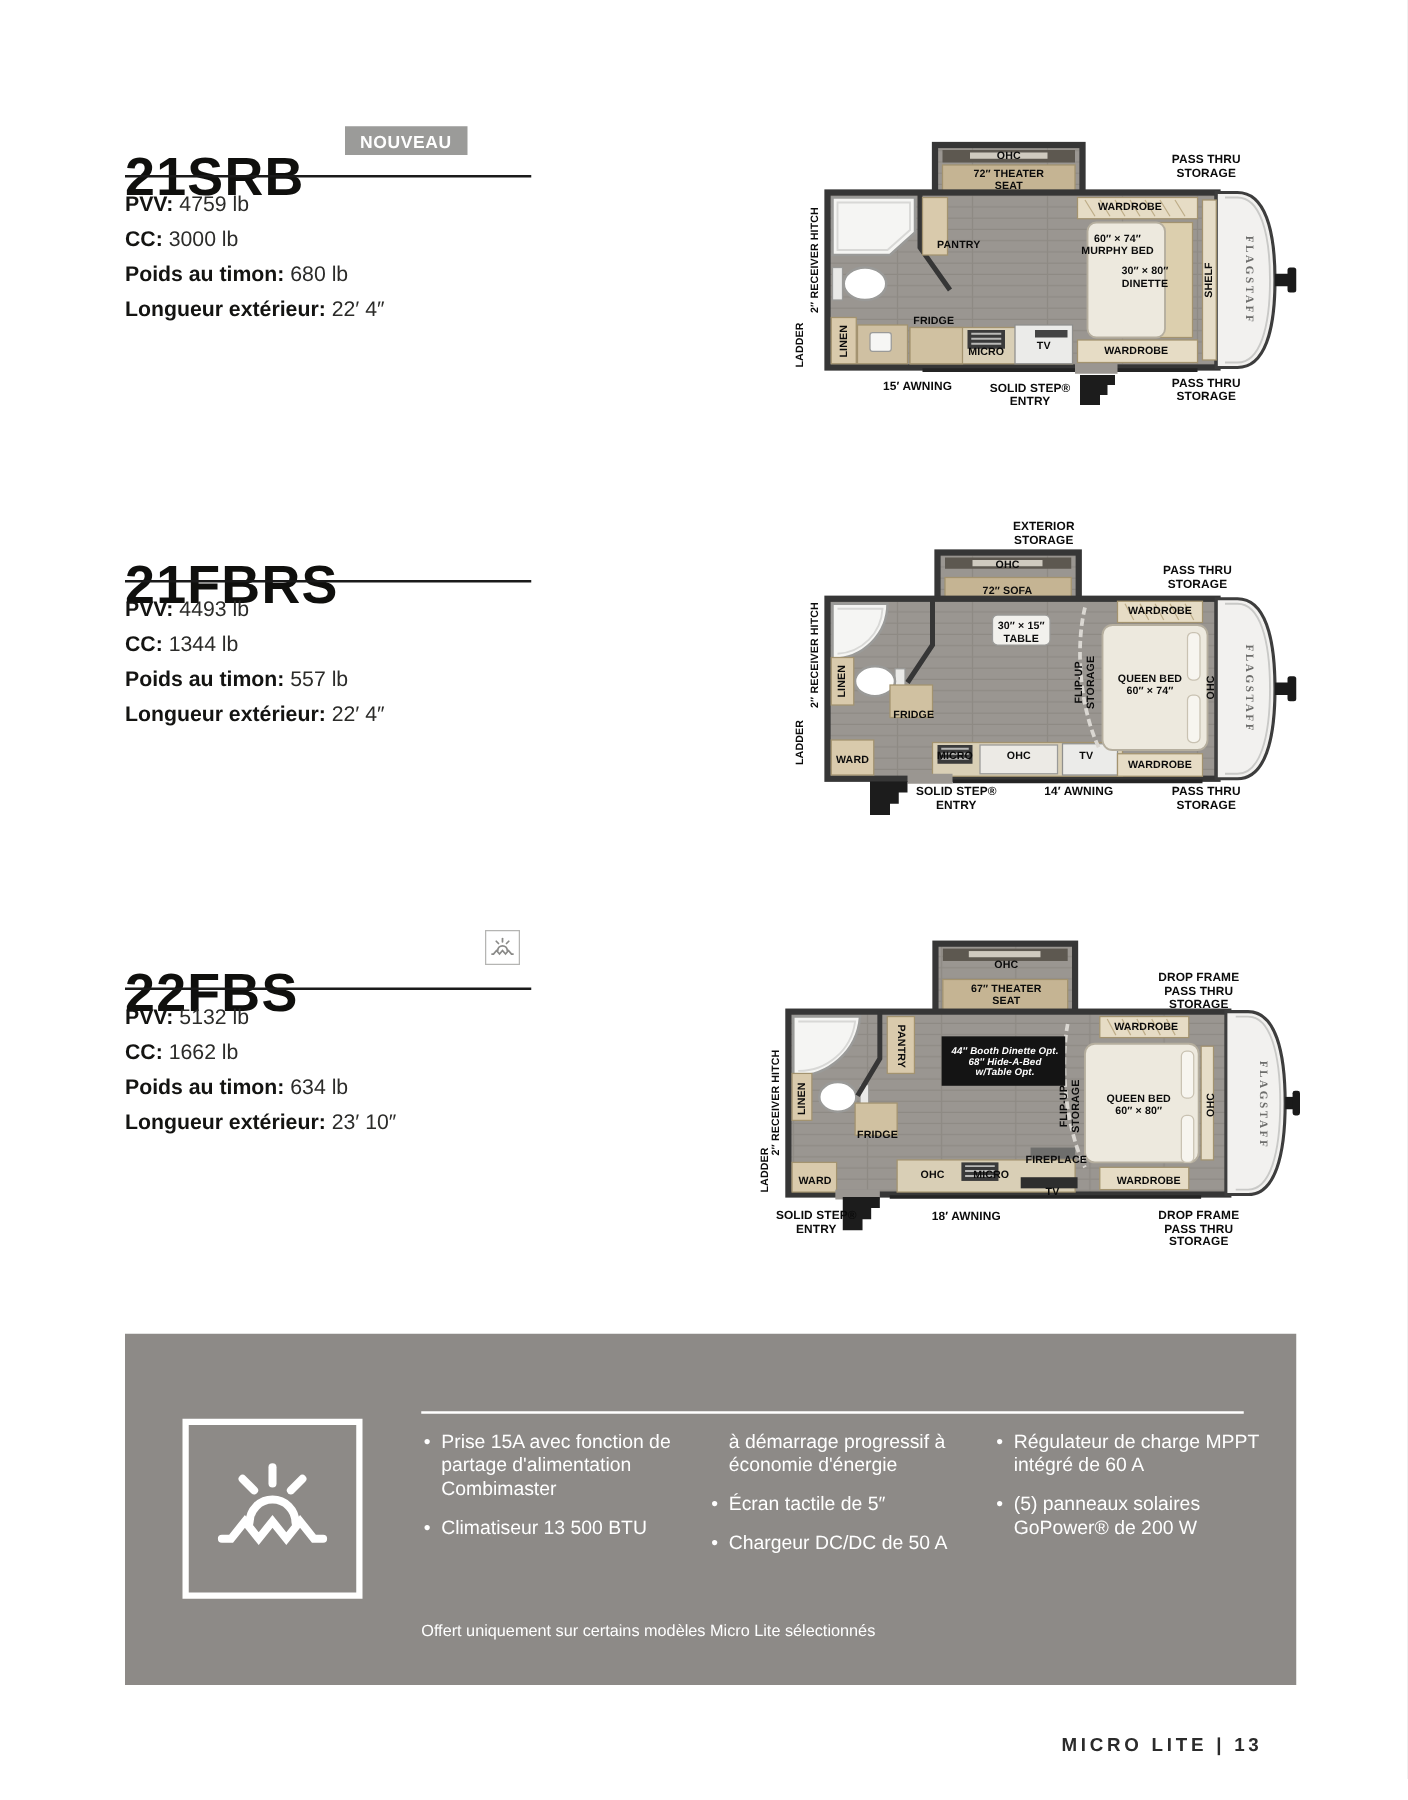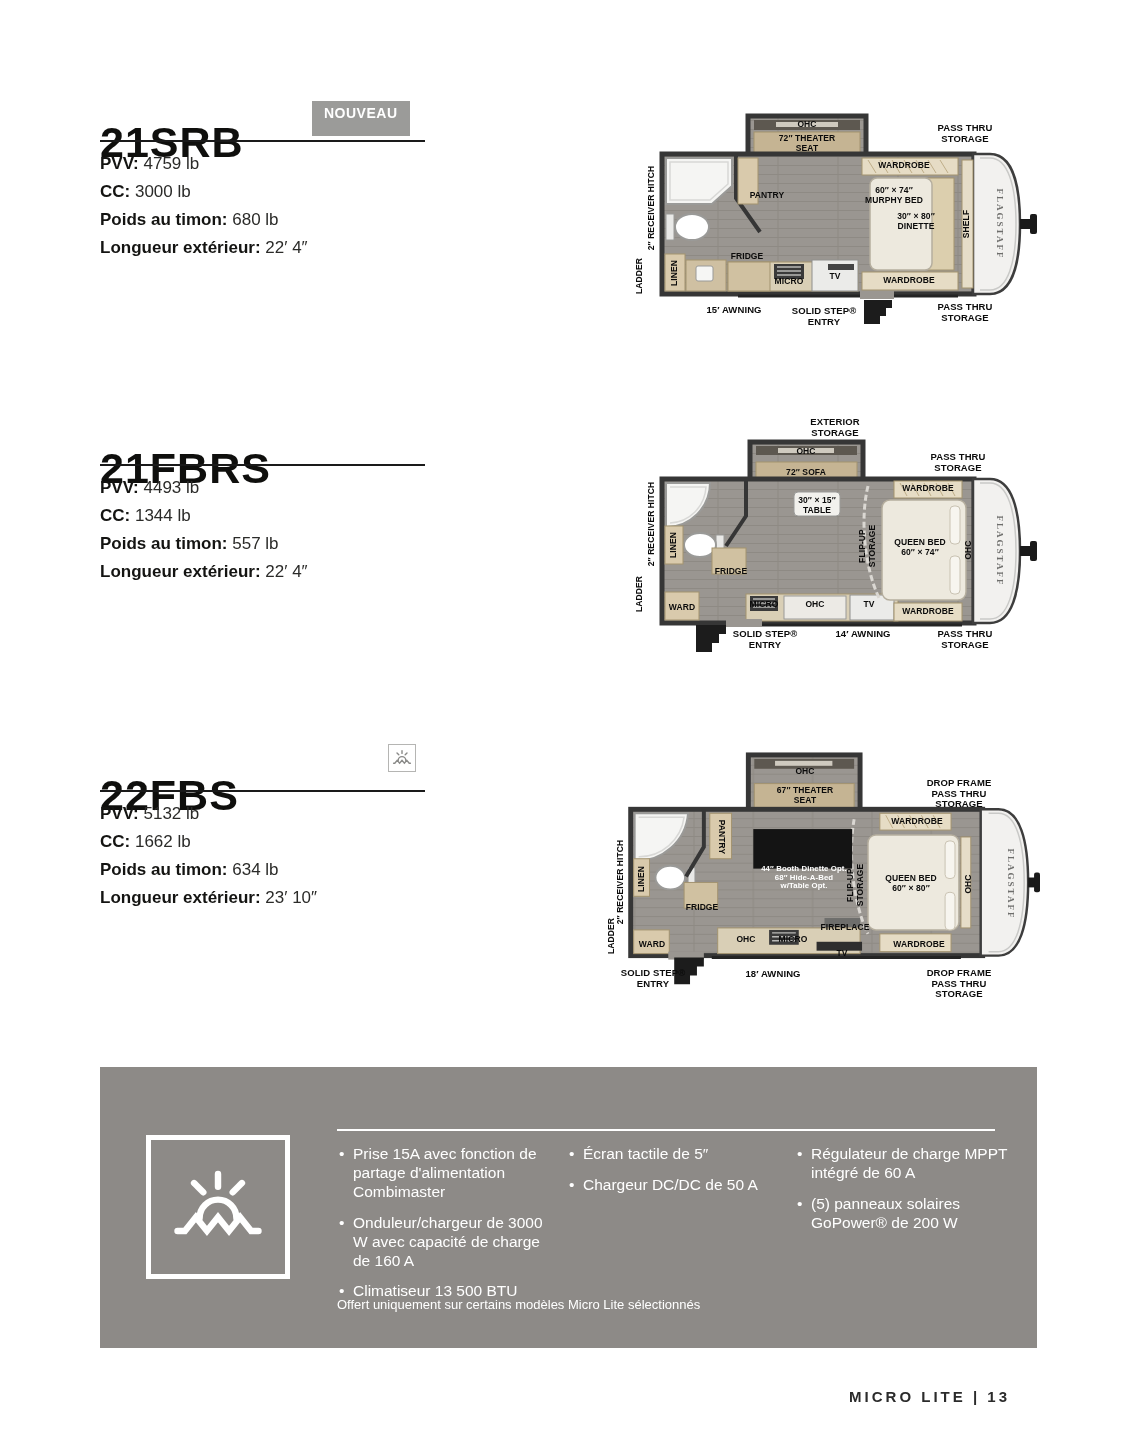--- a/index.html
+++ b/index.html
@@ -2,37 +2,37 @@
 <html><head>
 <meta charset="utf-8">
 <style>
   html,body{margin:0;padding:0;background:#e8e8e8;}
   .page{position:relative;width:1126px;height:1440px;background:#ffffff;margin:0 auto;
         font-family:"Liberation Sans",sans-serif;overflow:hidden;color:#1d1d1b;}
   
   .model-title{position:absolute;left:100px;font-size:43px;font-weight:700;letter-spacing:1px;color:#0f0f0d;line-height:1;}
   .rule{position:absolute;left:100px;width:325px;height:2px;background:#1a1a1a;}
   .badge{position:absolute;background:#9b9b99;color:#ffffff;font-size:14px;font-weight:700;
-         letter-spacing:.5px;padding:5px 12px 16px;line-height:1;margin-left:36px;}
+         letter-spacing:.5px;padding:5px 12px 4px;line-height:1;}
   .mini-icon{position:absolute;width:28px;height:28px;border:1px solid #b5b5b3;box-sizing:border-box;
              display:flex;align-items:center;justify-content:center;background:#fff;}
   .specs{position:absolute;left:100px;font-size:17px;line-height:28px;}
   .specs b{font-weight:700;color:#141412;}
   .specs span{color:#2b2b29;}
   
   .plan{position:absolute;}
   .plan svg{position:absolute;left:0;top:0;}
   .pl{position:absolute;transform:translate(-50%,-50%);font-size:8.5px;font-weight:700;color:#0b0b0b;
       text-align:center;line-height:1.12;white-space:pre-line;letter-spacing:.1px;}
   .pl.out{font-size:9.5px;}
   .pl.v{transform:translate(-50%,-50%) rotate(-90deg);white-space:pre;}
   .pl.v2{transform:translate(-50%,-50%) rotate(-90deg);white-space:pre-line;}
   .pl.r{transform:translate(-50%,-50%) rotate(90deg);white-space:pre;}
   .pl.brand{font-family:"Liberation Serif",serif;font-weight:700;color:#6d6d6b;letter-spacing:2px;font-size:9px;}
-  .pl.dark{color:#ffffff;font-size:7.8px;font-weight:700;margin-top:28px;}
+  .pl.dark{color:#ffffff;font-style:italic;font-size:7.8px;font-weight:700;}
   
   .energy{position:absolute;left:100px;top:1067px;width:937px;height:281px;background:#8d8a87;}
   .energy .ebox{position:absolute;left:46px;top:68px;width:144px;height:144px;border:5px solid #ffffff;box-sizing:border-box;
                 display:flex;align-items:center;justify-content:center;}
   .energy h2{position:absolute;left:237px;top:16px;margin:0;color:#ffffff;font-size:40px;font-weight:700;letter-spacing:1px;line-height:1;}
   .energy .erule{position:absolute;left:237px;top:62px;width:658px;height:2px;background:#ffffff;}
   .ecols{position:absolute;left:237px;top:78px;display:flex;gap:22px;color:#ffffff;}
   .ecols ul{list-style:none;margin:0;padding:0;font-size:15.5px;line-height:1.22;}
   .ecols li{position:relative;padding-left:16px;margin-bottom:12px;}
   .ecols li.b::before{content:"•";position:absolute;left:2px;top:0;}
@@ -303,24 +303,24 @@
             <path d="M76,24 L66,34"></path>
           <path d="M30,62 A20,20 0 0 1 70,62"></path>
           <path d="M6,76 L14,76 L26,61 L38,76 L50,61 L62,76 L74,61 L86,76 L94,76"></path>
         </g>
       </svg>
     </div>
     <div class="erule"></div>
     <div class="ecols">
       <ul class="ecol1">
         <li class="b">Prise 15A avec fonction de partage d'alimentation Combimaster</li>
-        <li class="b">Onduleur/chargeur de 3000 W avec capacité de charge de 160 A</li>
         <li class="b">Climatiseur 13 500 BTU</li>
       </ul>
       <ul class="ecol2">
+        <li>à démarrage progressif à économie d'énergie</li>
         <li class="b">Écran tactile de 5″</li>
         <li class="b">Chargeur DC/DC de 50 A</li>
       </ul>
       <ul class="ecol3">
         <li class="b">Régulateur de charge MPPT intégré de 60 A</li>
         <li class="b">(5) panneaux solaires GoPower® de 200 W</li>
       </ul>
     </div>
     <div class="efoot">Offert uniquement sur certains modèles Micro Lite sélectionnés</div>
   </div>

